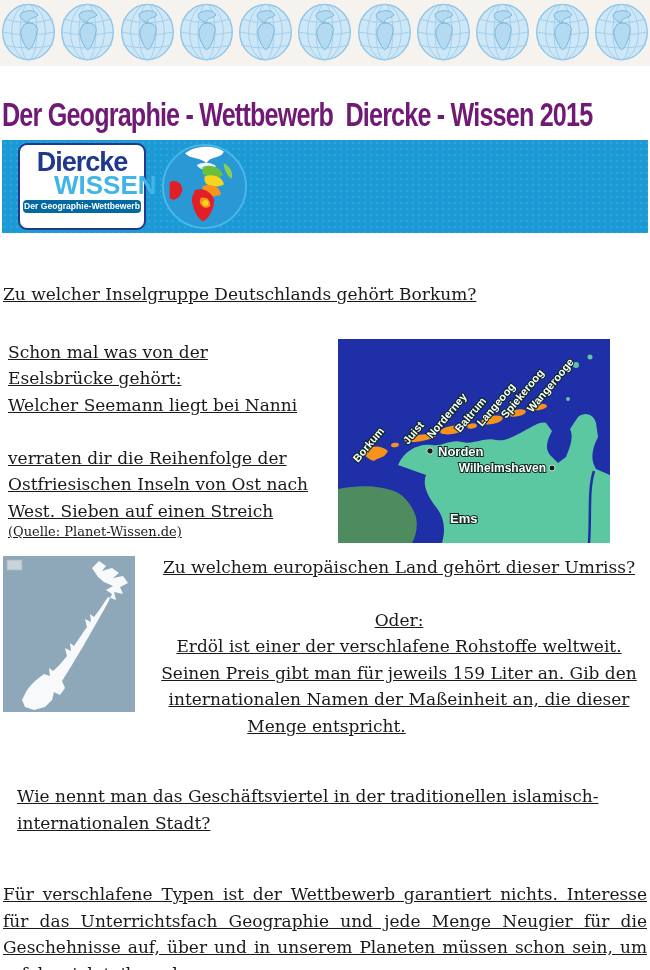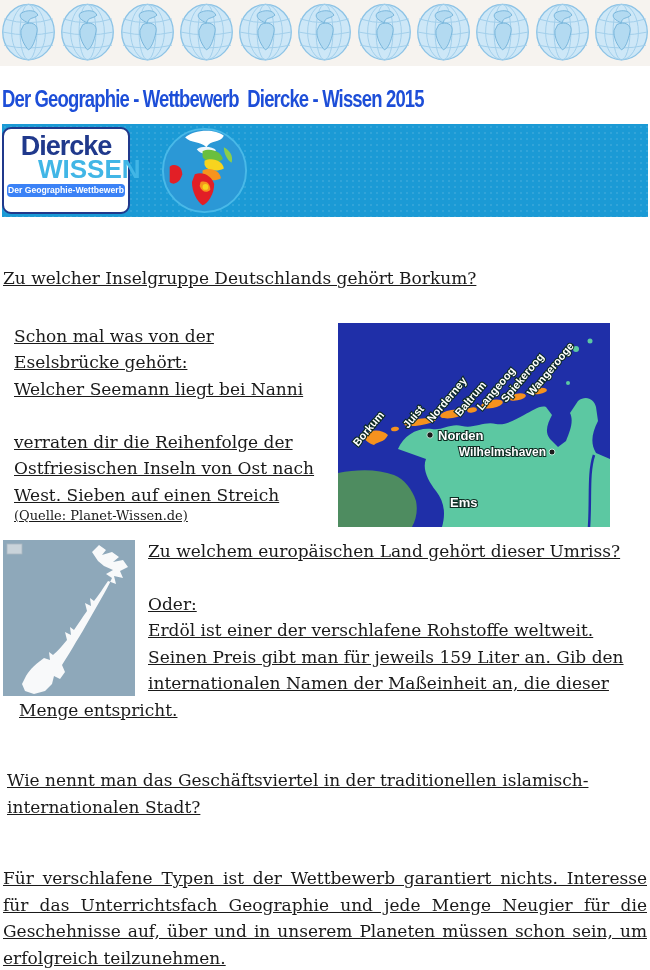--- a/index.html
+++ b/index.html
@@ -9,61 +9,61 @@
   }
   
   .globes-strip{
     width:650px;height:66px;background:#f6f3ef;
     display:flex;justify-content:space-between;align-items:center;
     padding:0;box-sizing:border-box;
   }
   .globe{width:57px;height:60px;flex:0 0 auto;}
   
   h1.page-title{
-    margin:16px 0 0 2px;padding:0;height:34px;
+    margin:32px 0 0 2px;padding:0;height:34px;
     font-family:"Liberation Sans",sans-serif;font-weight:bold;
-    font-size:22px;line-height:33px;letter-spacing:-1px;color:#1d4ed8;
+    font-size:30px;line-height:33px;letter-spacing:-1px;color:#701a75;
   }
   h1 .title-inner{display:inline-block;transform:scale(0.84,1.08);transform-origin:0 50%;white-space:pre;}
   
   .banner{
     position:relative;margin-top:8px;width:646px;height:93px;margin-left:2px;
     background-color:#1b9ad5;
     background-image:radial-gradient(rgba(255,255,255,0.10) 18%,rgba(0,0,0,0) 20%);
     background-size:6px 6px;
   }
   .logo-box{
-    position:absolute;left:0;top:3px;width:124px;height:83px;
+    position:absolute;left:16px;top:3px;width:124px;height:83px;
     background:#ffffff;border:2px solid #20398c;border-radius:9px;
     font-family:"Liberation Sans",sans-serif;text-align:center;
   }
   .logo-name{margin-top:3px;font-size:27px;line-height:28px;font-weight:bold;color:#20398c;letter-spacing:-1px;}
   .logo-product{font-size:26px;line-height:25px;font-weight:bold;color:#41b6e6;letter-spacing:0px;margin-top:-3px;margin-left:34px;}
   .logo-tagline{
-    margin:2px 3px 0 3px;background:#3b82f6;border-radius:4px;color:#ffffff;
+    margin:2px 3px 0 3px;background:#0369a1;border-radius:4px;color:#ffffff;
     font-size:8.6px;line-height:13px;font-weight:bold;white-space:nowrap;
   }
   .banner-globe{position:absolute;left:158px;top:2px;width:89px;height:89px;}
   
   p{margin:0;padding:0;font-size:17px;line-height:26.5px;text-decoration:underline;}
   .q1{margin:48px 0 0 3px;}
   
   .row1{margin-top:31px;display:flex;justify-content:space-between;padding-right:40px;box-sizing:border-box;width:650px;}
-  .hint-col{width:336px;padding-left:14px;box-sizing:border-box;}
+  .hint-col{width:336px;padding-left:8px;box-sizing:border-box;}
   .hint-source{font-size:13px;line-height:16px;}
   .map-figure{width:272px;height:204px;flex:0 0 auto;}
   
   .row2{margin-top:11px;}
   .norway-figure{
     float:left;width:132px;height:156px;margin:2px 13px 0 3px;
     background:#8ea8ba;position:relative;
   }
-  .q2block{padding-left:19px;}
+  .q2block{padding-left:3px;text-align:center;}
   .q2block span{white-space:nowrap;}
-  .q3{margin-top:44px;padding-left:7px;}
+  .q3{margin-top:44px;padding-left:17px;}
   .closing{margin-top:45px;padding:0 3px;text-align:justify;}
   .clearfix::after{content:"";display:block;clear:both;}
   svg text{font-family:"Liberation Sans",sans-serif;}
 </style>
 </head>
 <body>
 
 <svg width="0" height="0" style="position:absolute" aria-hidden="true">
   <defs>
     <g id="globe-sym">

